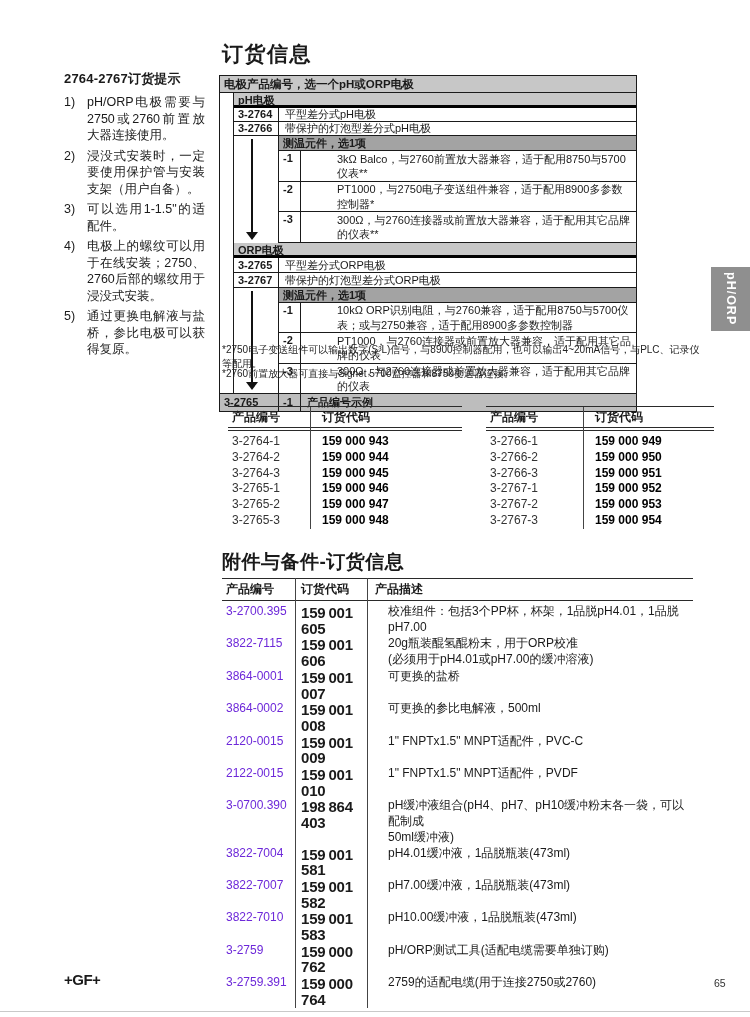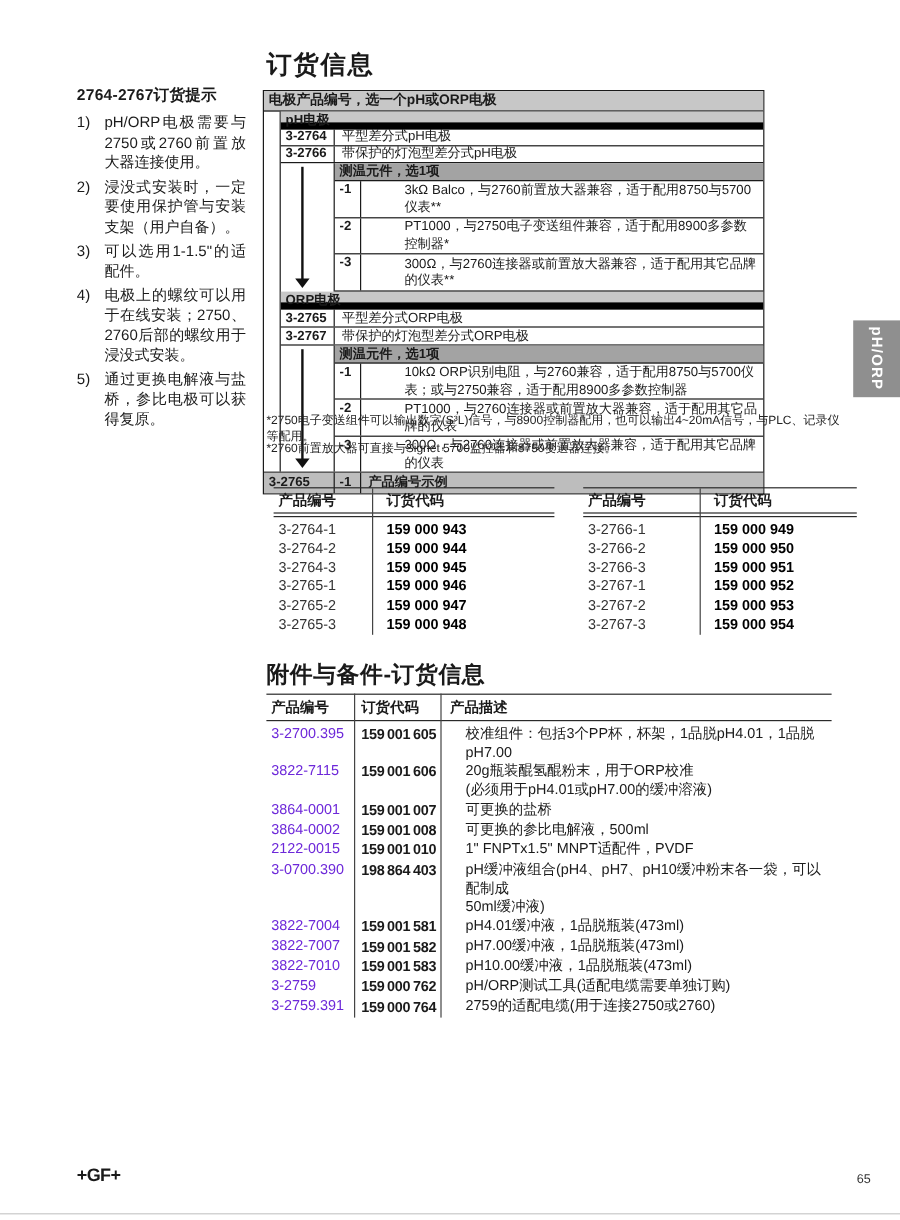--- a/index.html
+++ b/index.html
@@ -16,21 +16,21 @@
   
   .main-title{position:absolute;left:222px;top:40px;font-size:21px;font-weight:bold;letter-spacing:1.5px;}
 
   
   .sel-table{position:absolute;left:219px;top:75px;width:418px;border:1px solid #1a1a1a;box-sizing:border-box;font-size:11px;}
   .sel-table *{box-sizing:border-box;}
   .sel-header{height:17px;line-height:16px;background:#c7c7c7;border-bottom:1px solid #1a1a1a;font-weight:bold;font-size:11.5px;padding-left:4px;}
   .sel-body{display:flex;border-bottom:1px solid #1a1a1a;}
   .gutter{flex:0 0 14px;border-right:1px solid #1a1a1a;}
   .inner{flex:1;min-width:0;}
-  .band{height:15px;line-height:14px;background:#c7c7c7;font-weight:bold;border-bottom:6px solid #000000;padding-left:4px;}
+  .band{height:15px;line-height:14px;background:#c7c7c7;font-weight:bold;border-bottom:3px solid #000000;padding-left:4px;}
   .prow{display:flex;height:14px;line-height:13px;border-bottom:1px solid #1a1a1a;}
   .prow.tall{height:15px;line-height:14px;}
   .pcode{flex:0 0 45px;border-right:1px solid #1a1a1a;padding-left:4px;font-weight:bold;}
   .pdesc{flex:1;padding-left:6px;}
   .nested{display:flex;}
   .arrowcol{flex:0 0 45px;border-right:1px solid #1a1a1a;position:relative;}
   .arrow-line{position:absolute;left:17px;top:3px;bottom:10px;width:2px;background:#111;}
   .arrow-head{position:absolute;left:12px;bottom:3px;width:0;height:0;border-left:6px solid transparent;border-right:6px solid transparent;border-top:8px solid #111;}
   .ntable{flex:1;min-width:0;}
   .nband{height:15px;line-height:14px;background:#a3a3a3;font-weight:bold;border-bottom:1px solid #1a1a1a;padding-left:4px;}
@@ -72,21 +72,21 @@
   .acc-div{position:absolute;top:0;bottom:0;width:1px;background:#444;}
   .acc-div1{left:73px;}
   .acc-div2{left:145px;}
   .acc-header{display:grid;grid-template-columns:73px 72px 1fr;height:21px;align-items:center;border-top:1px solid #2a2a2a;border-bottom:1px solid #2a2a2a;font-weight:bold;}
   .acc-header .c1{padding-left:4px;}
   .acc-header .c2{padding-left:6px;}
   .acc-header .c3{padding-left:8px;}
   .acc-rows{padding-top:3px;}
   .arow{display:grid;grid-template-columns:73px 72px 1fr;line-height:15.7px;}
   .arow .c1{padding-left:4px;color:#6d28d9;}
-  .arow .c2{padding-left:6px;font-weight:bold;font-size:12px;letter-spacing:-.2px;word-spacing:-1px;line-height:15.7px;padding-top:1px;}
+  .arow .c2{padding-left:6px;font-weight:bold;font-size:15px;letter-spacing:-.2px;word-spacing:-1px;line-height:15.7px;padding-top:1px;}
   .arow .c3{padding-left:21px;}
 
   
   .side-tab{position:absolute;left:711px;top:267px;width:39px;height:64px;background:#8f8f8f;color:#fff;
     display:flex;align-items:center;justify-content:center;writing-mode:vertical-rl;
     font-weight:bold;font-size:12.5px;letter-spacing:1px;}
   .footer-brand{position:absolute;left:64px;top:971px;font-size:15px;font-weight:bold;letter-spacing:-.5px;}
   .page-number{position:absolute;left:714px;top:977px;font-size:10.5px;color:#333;text-align:right;}
   .page-edge{position:absolute;left:0;right:0;top:1011px;height:1px;background:#c9c9c9;}
 </style>
@@ -310,20 +310,27 @@
           </div>
         </div>
         <div class="arow">
           <div class="c1">3864-0002</div>
           <div class="c2">159 001 008</div>
           <div class="c3">
             <div class="desc-line">可更换的参比电解液，500ml</div>
           </div>
         </div>
         <div class="arow">
+          <div class="c1">2120-0015</div>
+          <div class="c2">159 001 009</div>
+          <div class="c3">
+            <div class="desc-line">1" FNPTx1.5" MNPT适配件，PVC-C</div>
+          </div>
+        </div>
+        <div class="arow">
           <div class="c1">2122-0015</div>
           <div class="c2">159 001 010</div>
           <div class="c3">
             <div class="desc-line">1" FNPTx1.5" MNPT适配件，PVDF</div>
           </div>
         </div>
         <div class="arow">
           <div class="c1">3-0700.390</div>
           <div class="c2">198 864 403</div>
           <div class="c3">

